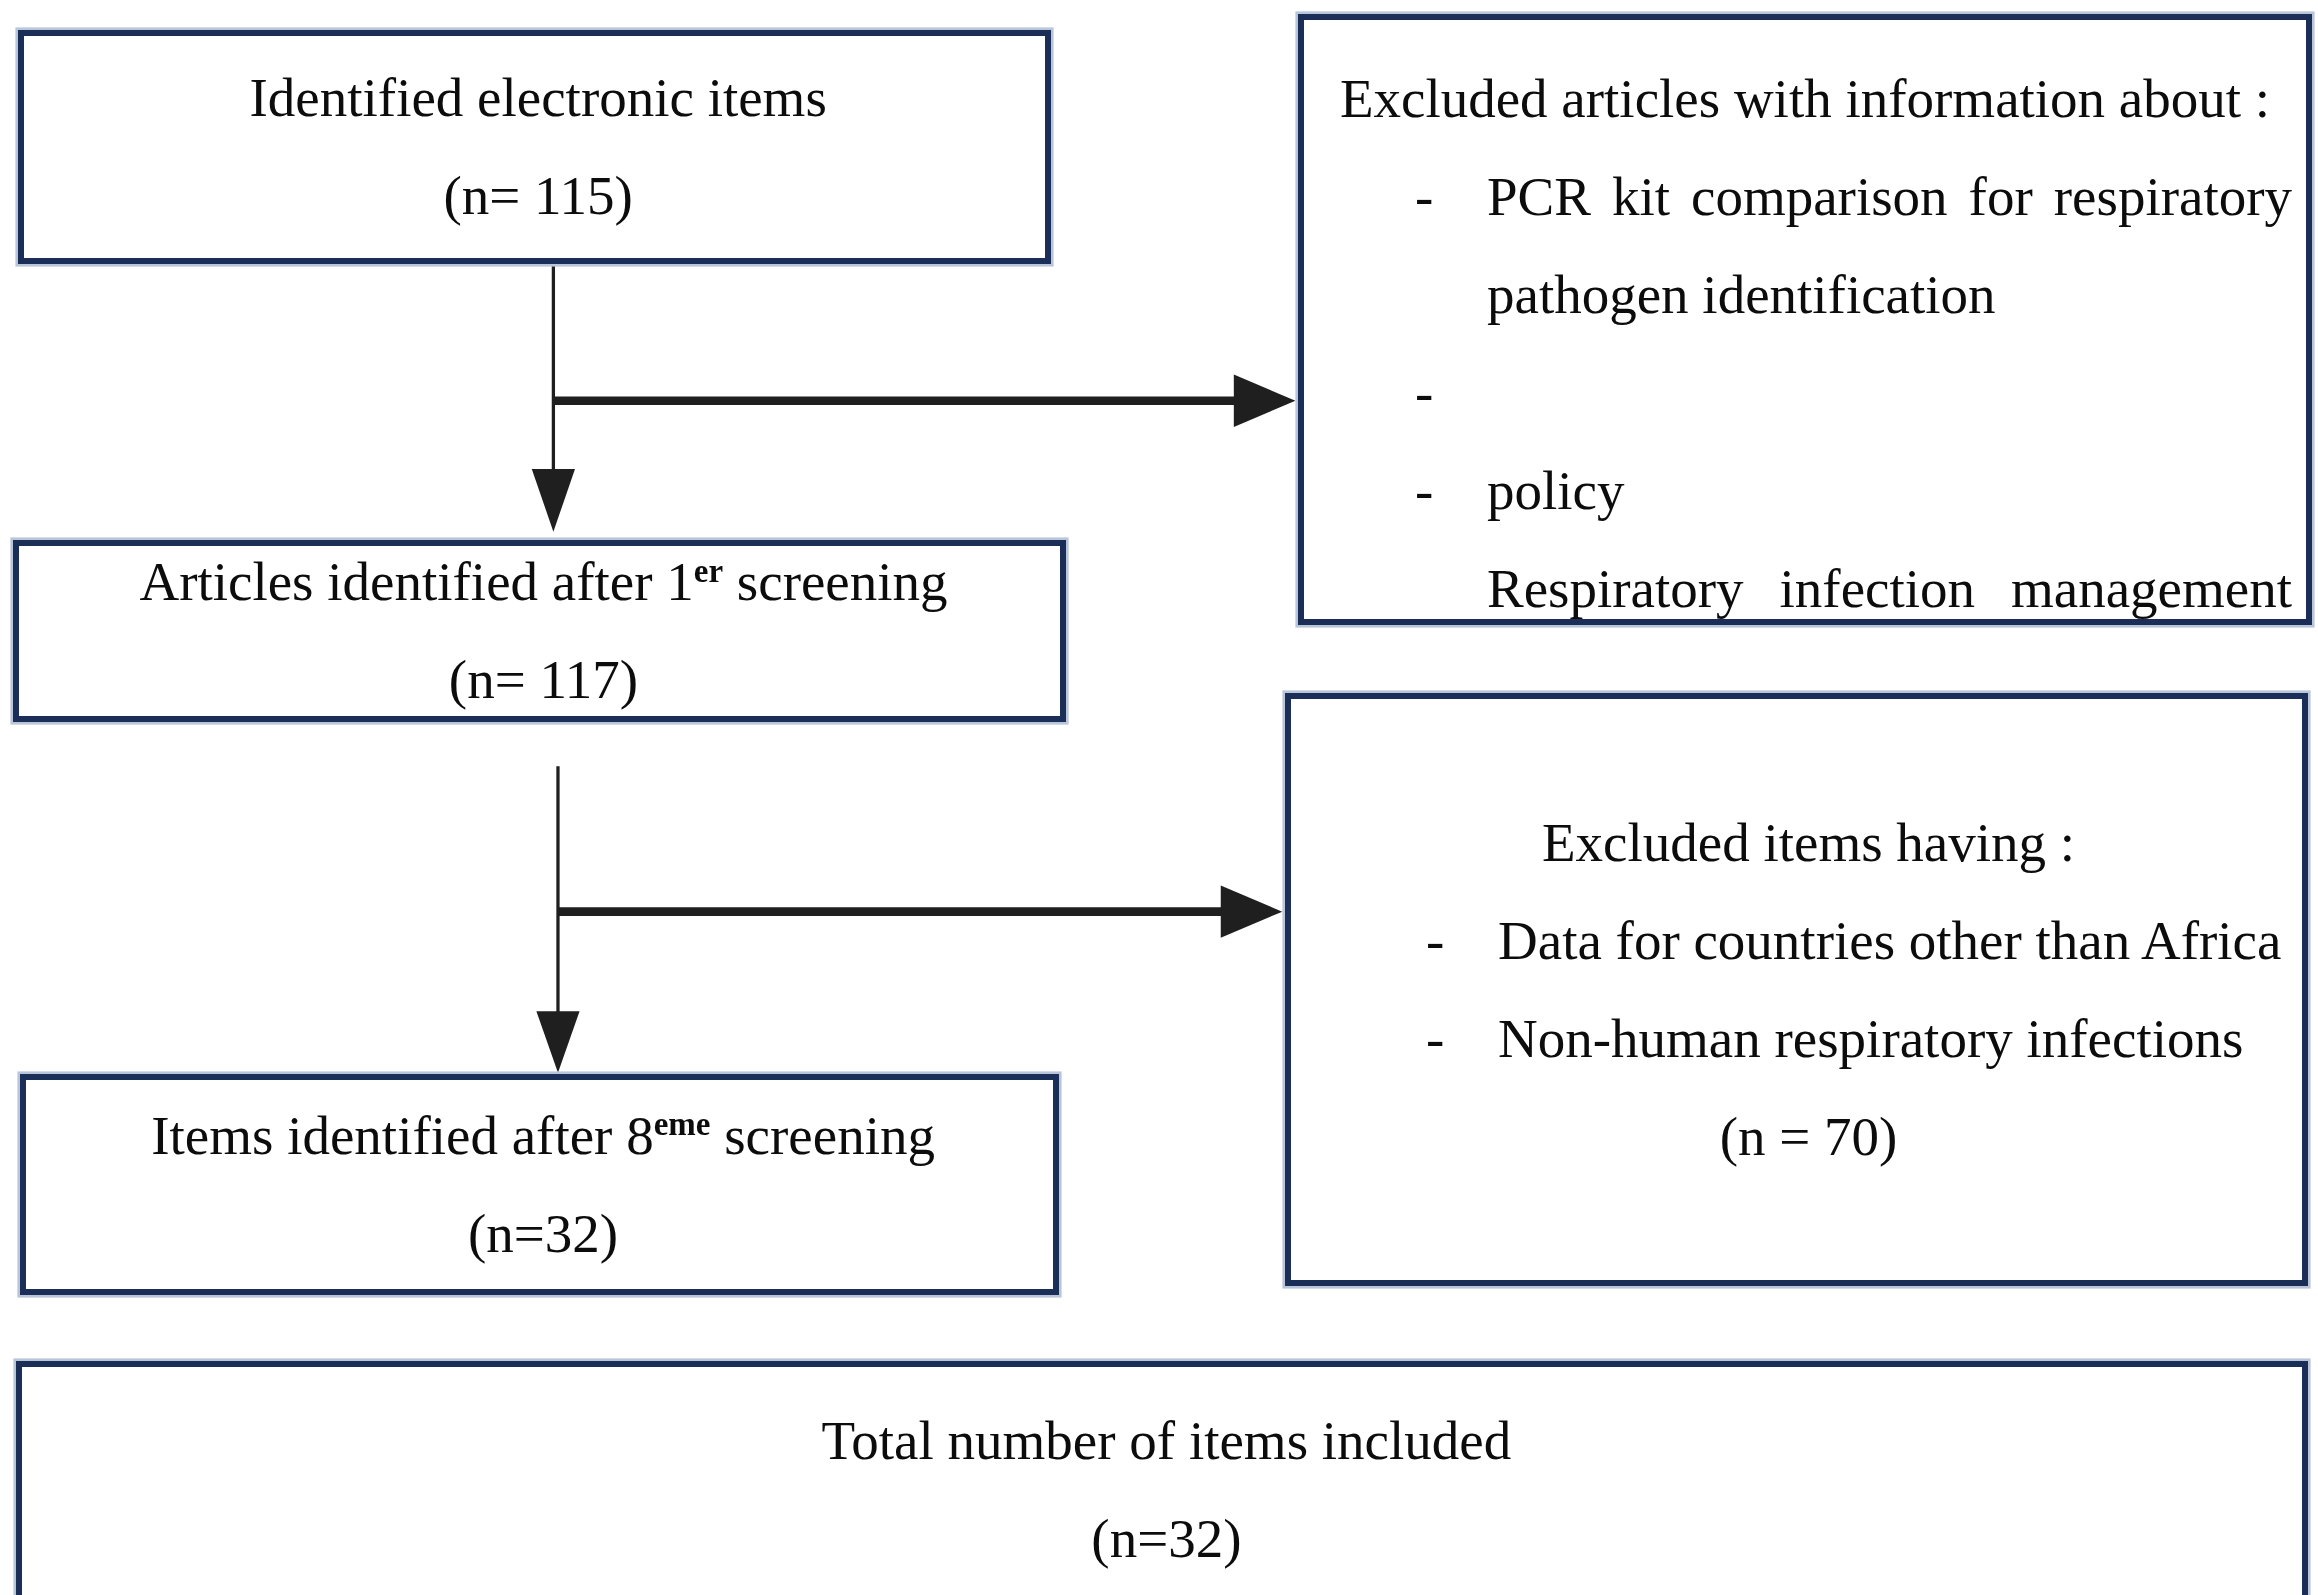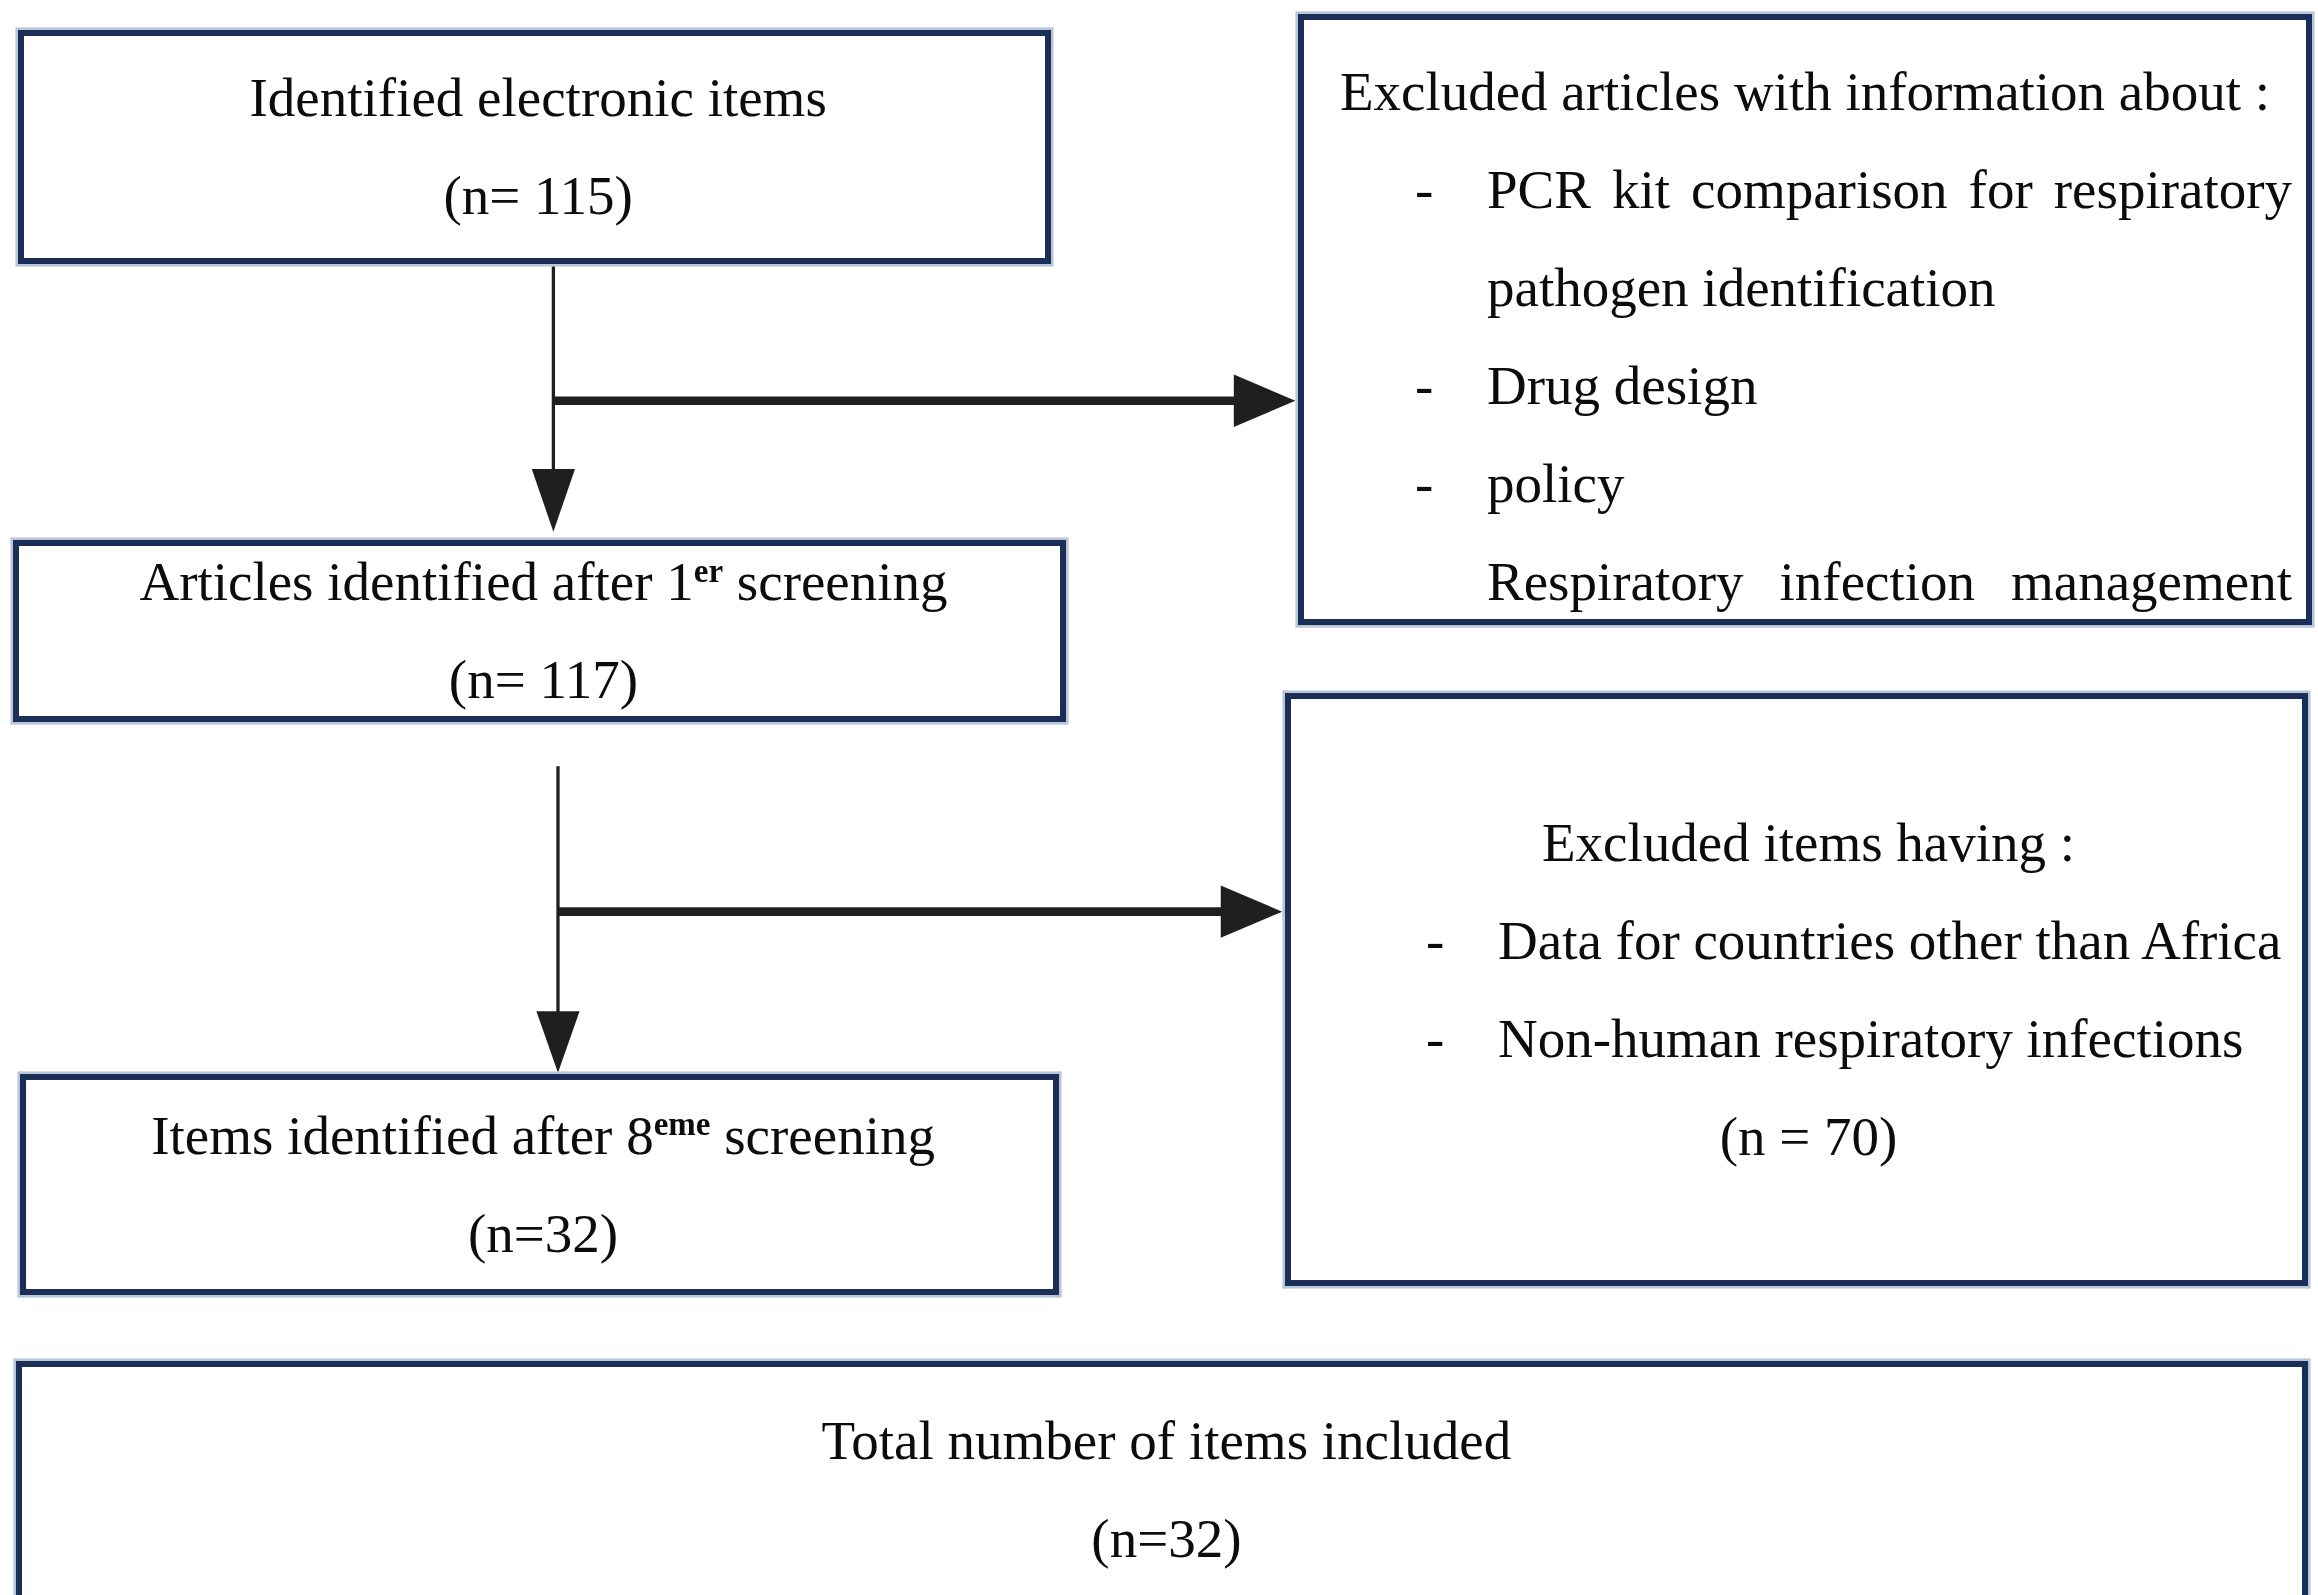--- a/index.html
+++ b/index.html
@@ -70,34 +70,31 @@
 
     <line x1="852" y1="1392" x2="1872" y2="1392" stroke="#1f1f1f" stroke-width="13"></line>
     <polygon points="1958,1392 1864,1352 1864,1432" fill="#1f1f1f"></polygon>
   </svg>
 
   <div class="box center-box" style="left:17.7px;top:29.5px;width:1033px;height:234px;">
     <div class="tline">Identified electronic items</div>
     <div class="tline">(n= 115)</div>
   </div>
 
-  <div class="box" style="left:1298px;top:14.4px;width:1014px;height:611px;padding-top:23px;">
+  <div class="box" style="left:1298px;top:14.4px;width:1014px;height:611px;padding-top:30px;">
     <div class="heading">Excluded articles with information about :</div>
     <div class="bullet-row">
       <span class="marker">-</span>
       <span class="btext">
         <div class="bline spread">PCR kit comparison for respiratory</div>
         <div class="bline">pathogen identification</div>
       </span>
     </div>
     <div class="bullet-row">
       <span class="marker">-</span>
-      <span class="btext">
-        <div class="bline">Drug design</div>
-      </span>
     </div>
     <div class="bullet-row">
       <span class="marker">-</span>
       <span class="btext">
         <div class="bline">policy</div>
         <div class="bline spread">Respiratory infection management</div>
       </span>
     </div>
   </div>
 

